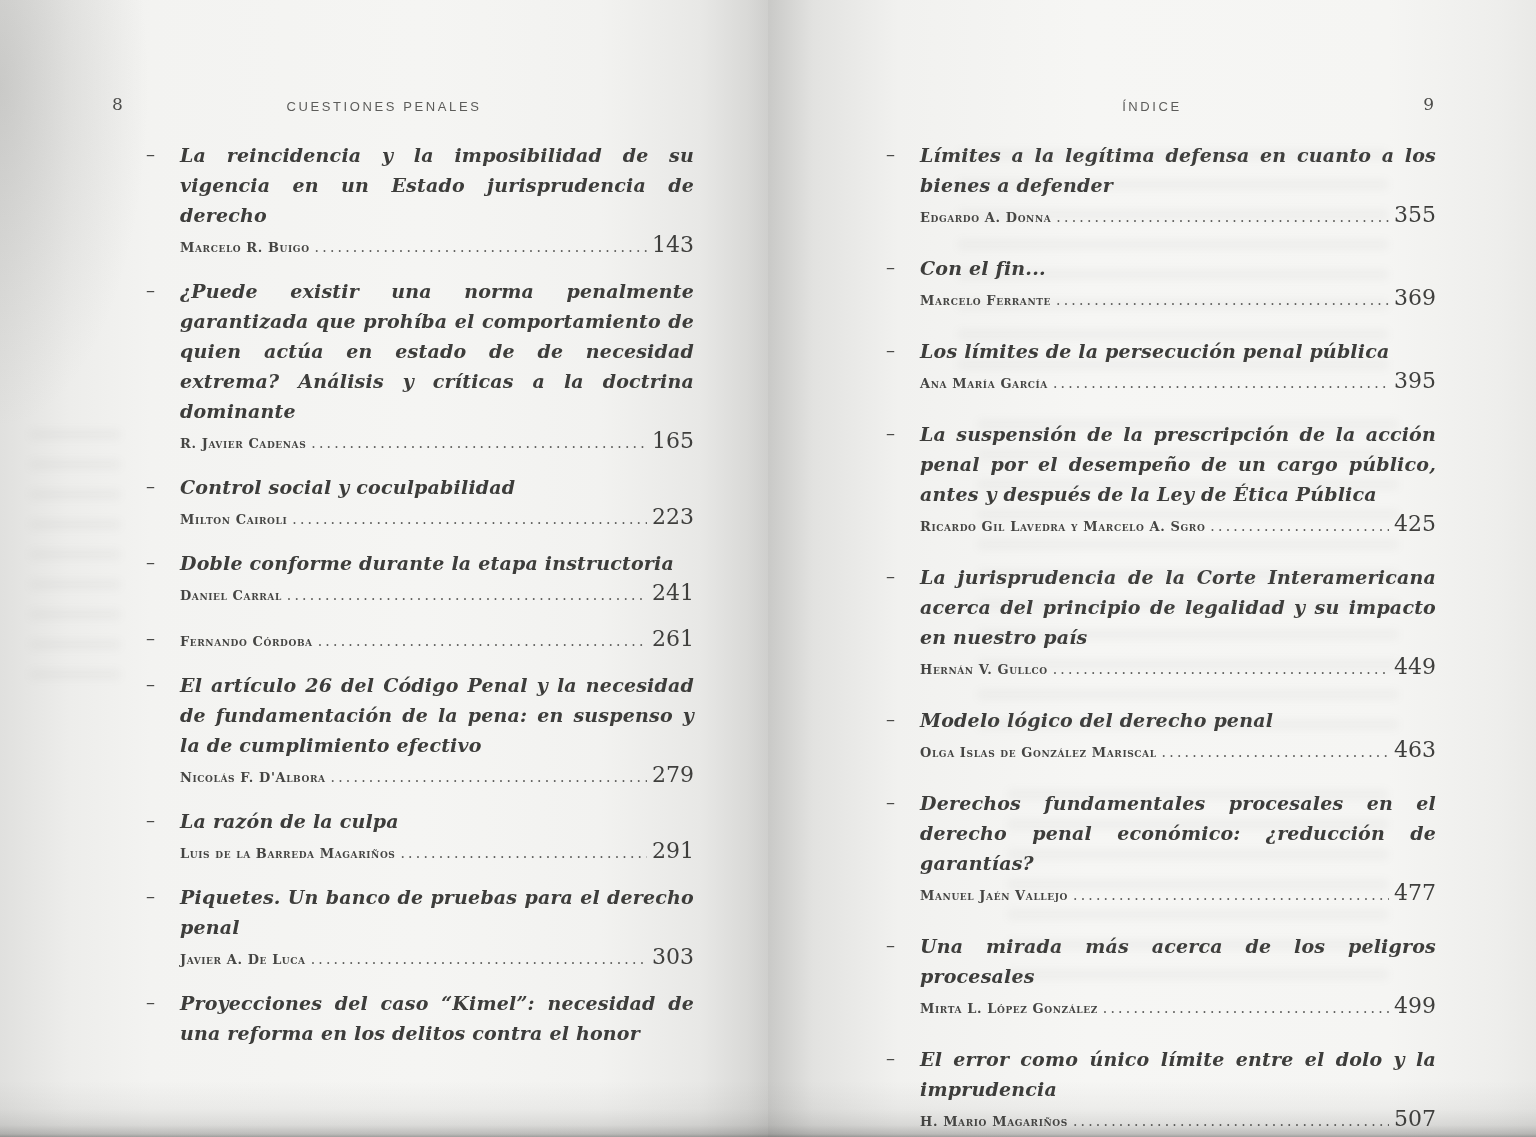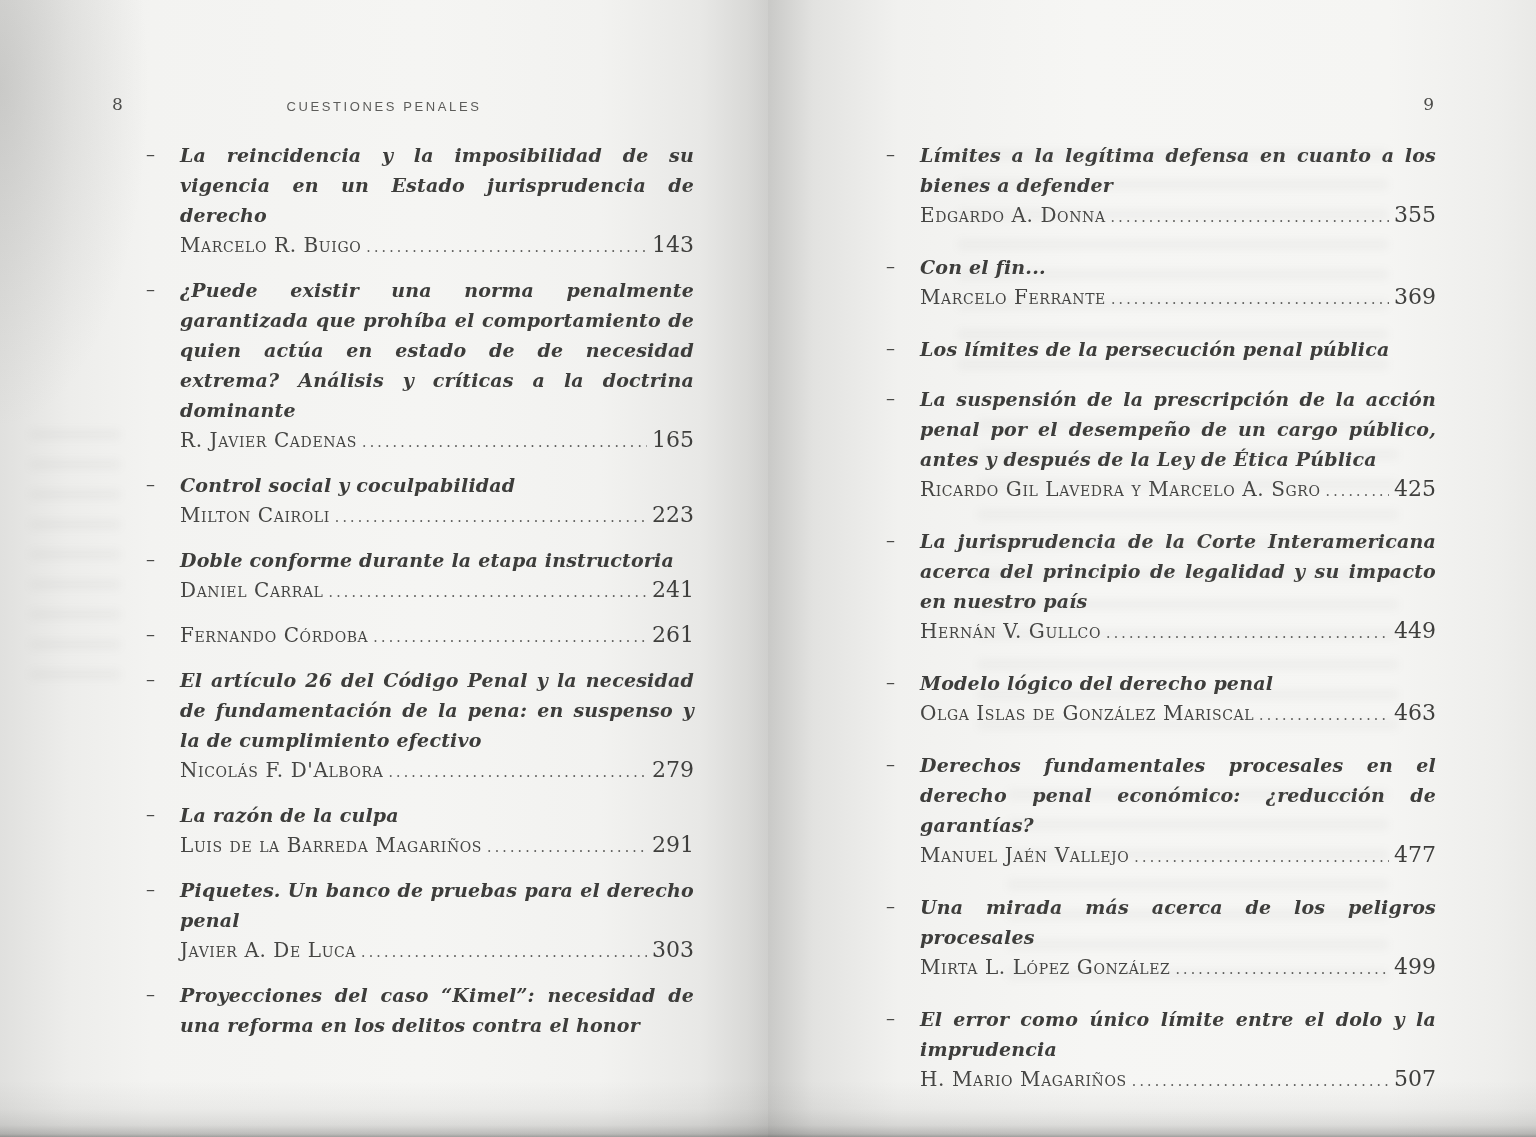--- a/index.html
+++ b/index.html
@@ -36,22 +36,22 @@
   .page-left .entries{top:140px;left:146px;width:548px;}
   .page-right .entries{top:140px;left:118px;width:550px;}
   .entry{display:flex;align-items:flex-start;}
   .page-left .entry{margin-bottom:13px;}
   .page-right .entry{margin-bottom:20px;}
   .dash{flex:none;width:34px;font-size:18px;line-height:30px;color:#4a4a48;}
   .entry-body{flex:1;min-width:0;}
   .entry-title{font-style:italic;font-weight:600;font-size:19px;line-height:30px;
     color:#3d3d3b;text-align:justify;letter-spacing:.2px;}
   .entry-authorline{display:flex;align-items:baseline;line-height:30px;}
-  .entry-author{white-space:nowrap;font-variant:small-caps;font-size:20px;
-    letter-spacing:.6px;color:#454543;}
+  .entry-author{white-space:nowrap;font-variant:small-caps;font-size:13px;
+    letter-spacing:.6px;color:#454543;font-weight:bold;}
   .leader{flex:1;overflow:hidden;white-space:nowrap;margin:0 5px;color:#5d5d5b;font-size:14px;}
   .leader::after{content:"........................................................................................................................................";letter-spacing:3.2px;}
   .entry-page{white-space:nowrap;font-size:22px;color:#3f3f3d;}
 </style>
 </head>
 <body>
 
 <div class="spread">
 
   <div class="page page-left">
@@ -159,20 +159,21 @@
       <div class="entry-title">Proyecciones del caso “Kimel”: necesidad de una reforma en los delitos contra el honor</div>
 
     </div>
   </div>
 </div>
     <div class="smudge" style="left:30px;top:430px;width:90px;height:260px;"></div>
   </div>
 
   <div class="page page-right">
     <span class="pagenum">9</span>
+    <div class="running-head">ÍNDICE</div>
     <div class="entries" id="entries-right">
   <div class="entry">
     <span class="dash">–</span>
     <div class="entry-body">
       <div class="entry-title">Límites a la legítima defensa en cuanto a los bienes a defender</div>
       <div class="entry-authorline">
         <span class="entry-author">Edgardo A. Donna</span>
         <span class="leader"></span>
         <span class="entry-page">355</span>
       </div>
@@ -188,20 +189,25 @@
         <span class="leader"></span>
         <span class="entry-page">369</span>
       </div>
     </div>
   </div>
 
   <div class="entry">
     <span class="dash">–</span>
     <div class="entry-body">
       <div class="entry-title">Los límites de la persecución penal pública</div>
+      <div class="entry-authorline">
+        <span class="entry-author">Ana María García</span>
+        <span class="leader"></span>
+        <span class="entry-page">395</span>
+      </div>
     </div>
   </div>
 
   <div class="entry">
     <span class="dash">–</span>
     <div class="entry-body">
       <div class="entry-title">La suspensión de la prescripción de la acción penal por el desempeño de un cargo público, antes y después de la Ley de Ética Pública</div>
       <div class="entry-authorline">
         <span class="entry-author">Ricardo Gil Lavedra y Marcelo A. Sgro</span>
         <span class="leader"></span>

